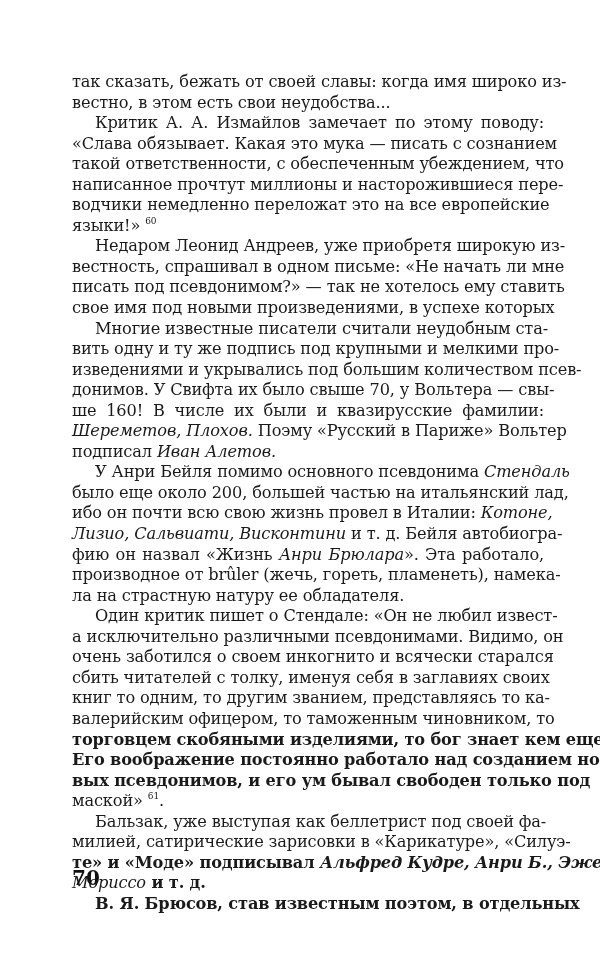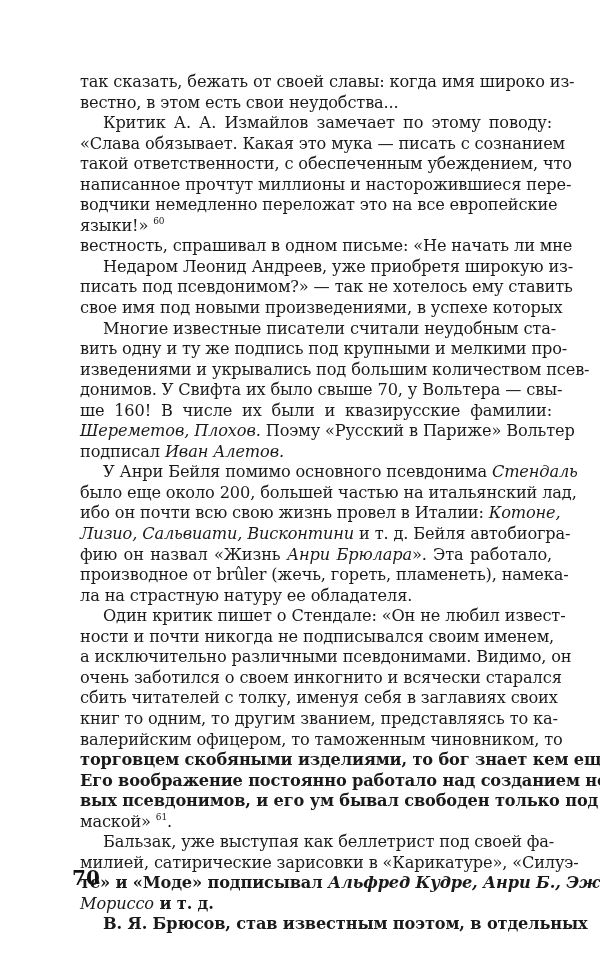--- a/index.html
+++ b/index.html
@@ -1,18 +1,18 @@
 <!DOCTYPE html>
 <html><head>
 <meta charset="utf-8">
 <style>
   html, body { margin:0; padding:0; background:#ffffff; }
   body { width:600px; height:954px; position:relative; overflow:hidden; }
   .page {
-    position:absolute; left:80px; top:72px; width:472px;
+    position:absolute; left:72px; top:72px; width:472px;
     font-family: "DejaVu Serif", "Liberation Serif", serif;
     font-size:16.2px; line-height:20.55px; color:#1a1a1a;
     letter-spacing:-0.15px;
   }
   .line { display:block; white-space:nowrap; text-align:justify; text-align-last:justify; height:20.55px; overflow:visible; }
   .line.last { text-align-last:left; }
   .line.indent { padding-left:23px; }
   .line.bold { font-weight:bold; }
   .it { font-style:italic; }
   sup { font-size:9px; vertical-align:7px; line-height:0;margin-top:11px; }
@@ -34,22 +34,22 @@
   <div>
     <span class="line indent">Критик А. А. Измайлов замечает по этому поводу:</span>
     <span class="line">«Слава обязывает. Какая это мука — писать с сознанием</span>
     <span class="line">такой ответственности, с обеспеченным убеждением, что</span>
     <span class="line">написанное прочтут миллионы и насторожившиеся пере-</span>
     <span class="line">водчики немедленно переложат это на все европейские</span>
     <span class="line last"><span>языки!»</span> <sup>60</sup></span>
   </div>
 
   <div>
+    <span class="line indent">Недаром Леонид Андреев, уже приобретя широкую из-</span>
     <span class="line">вестность, спрашивал в одном письме: «Не начать ли мне</span>
-    <span class="line indent">Недаром Леонид Андреев, уже приобретя широкую из-</span>
     <span class="line">писать под псевдонимом?» — так не хотелось ему ставить</span>
     <span class="line">свое имя под новыми произведениями, в успехе которых</span>
   </div>
 
   <div>
     <span class="line indent">Многие известные писатели считали неудобным ста-</span>
     <span class="line">вить одну и ту же подпись под крупными и мелкими про-</span>
     <span class="line">изведениями и укрывались под большим количеством псев-</span>
     <span class="line">донимов. У Свифта их было свыше 70, у Вольтера — свы-</span>
     <span class="line">ше 160! В числе их были и квазирусские фамилии:</span>
@@ -62,21 +62,20 @@
     <span class="line">было еще около 200, большей частью на итальянский лад,</span>
     <span class="line"><span>ибо он почти всю свою жизнь провел в Италии: </span><span class="it">Котоне,</span></span>
     <span class="line"><span class="it">Лизио, Сальвиати, Висконтини</span><span> и т. д. Бейля автобиогра-</span></span>
     <span class="line"><span>фию он назвал «Жизнь </span><span class="it">Анри Брюлара</span><span>». Эта работало,</span></span>
     <span class="line">производное от brûler (жечь, гореть, пламенеть), намека-</span>
     <span class="line last">ла на страстную натуру ее обладателя.</span>
   </div>
 
   <div>
     <span class="line indent">Один критик пишет о Стендале: «Он не любил извест-</span>
-    <span class="line">ности и почти никогда не подписывался своим именем,</span>
     <span class="line">а исключительно различными псевдонимами. Видимо, он</span>
     <span class="line">очень заботился о своем инкогнито и всячески старался</span>
     <span class="line">сбить читателей с толку, именуя себя в заглавиях своих</span>
     <span class="line">книг то одним, то другим званием, представляясь то ка-</span>
     <span class="line">валерийским офицером, то таможенным чиновником, то</span>
     <span class="line bold">торговцем скобяными изделиями, то бог знает кем еще.</span>
     <span class="line bold">Его воображение постоянно работало над созданием но-</span>
     <span class="line bold">вых псевдонимов, и его ум бывал свободен только под</span>
     <span class="line last"><span>маской»</span> <sup>61</sup><span>.</span></span>
   </div>

